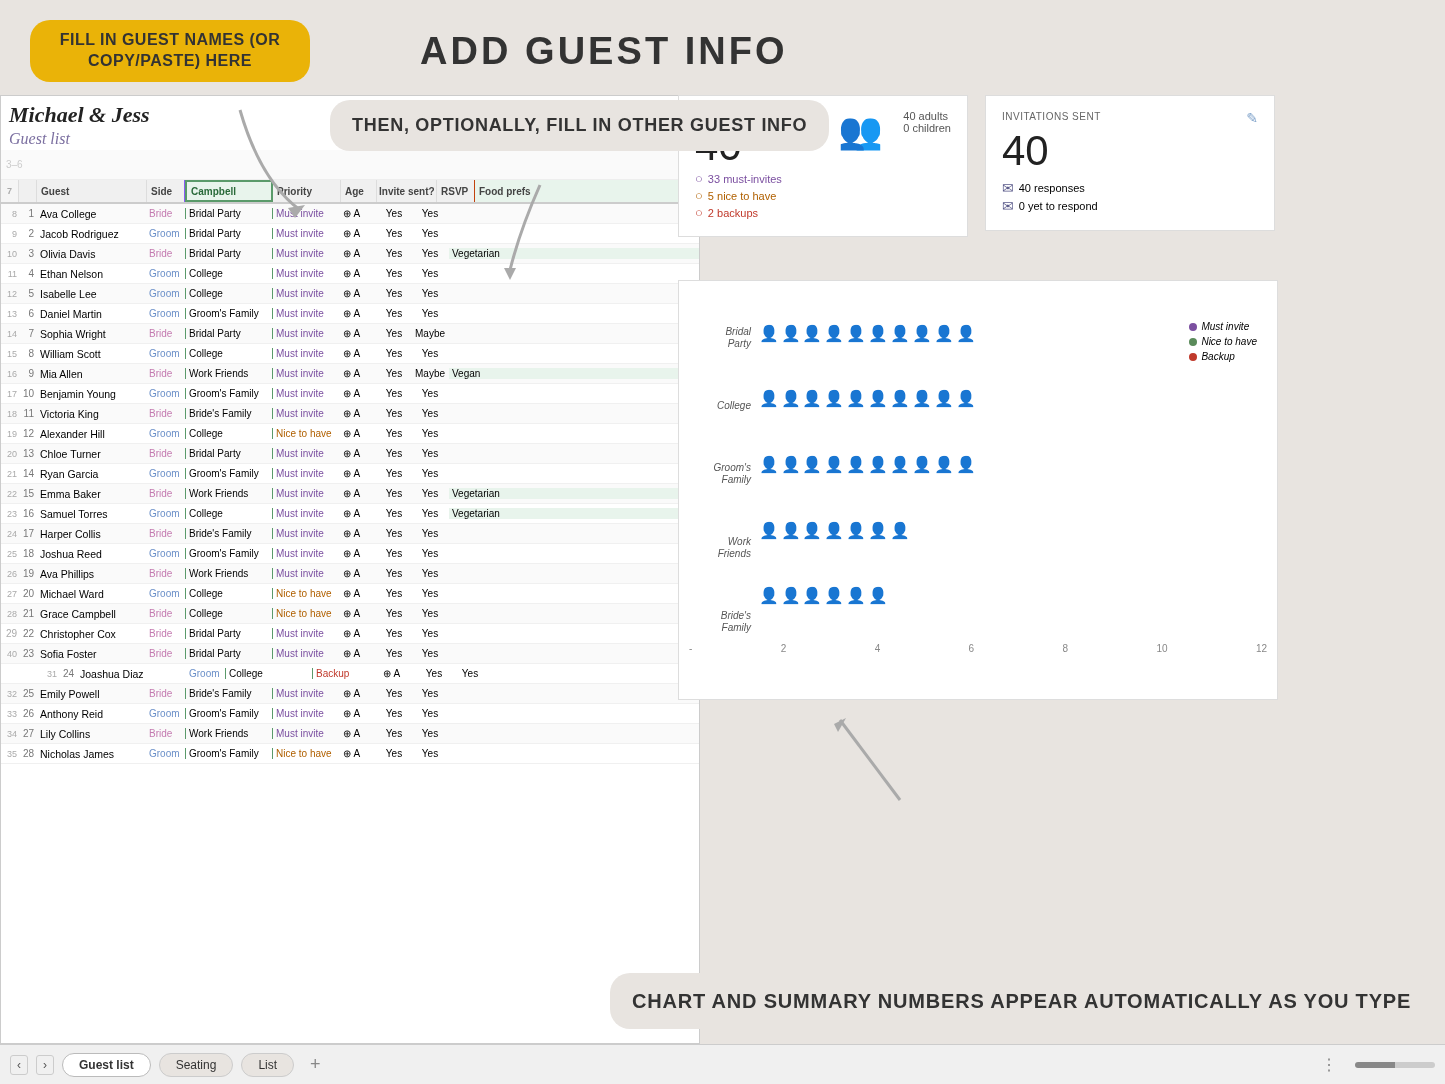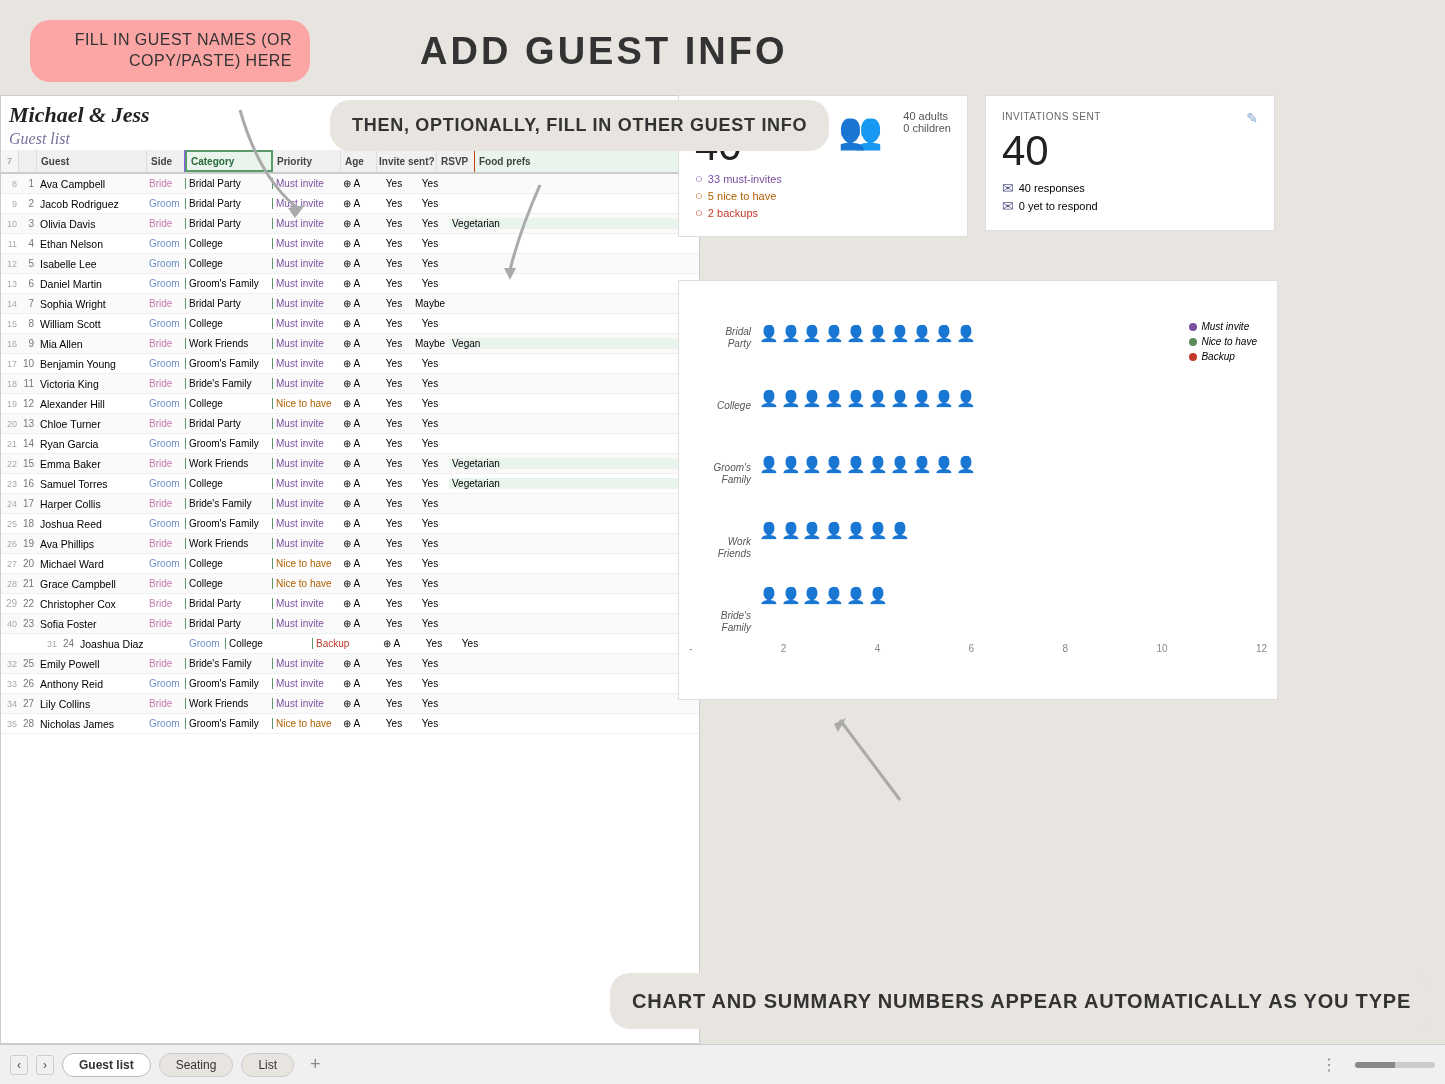--- a/index.html
+++ b/index.html
@@ -8,28 +8,28 @@
       font-family: Arial, sans-serif;
       width: 1445px;
       min-height: 1084px;
       position: relative;
       overflow: hidden;
     }
 
     
     .callout-box {
       position: absolute;
-      background: #fca5a5;
+      background: #eab308;
       border-radius: 20px;
       padding: 10px 18px;
-      font-weight: 400;
+      font-weight: 700;
       font-size: 18px;
       letter-spacing: 0.03em;
       color: #333;
-      text-align: right;
+      text-align: center;
       line-height: 1.3;
       z-index: 10;
     }
     .page-title {
       position: absolute;
       top: 30px;
       left: 420px;
       font-size: 38px;
       font-weight: 900;
       letter-spacing: 0.08em;
@@ -300,39 +300,42 @@
   <polygon points="14,88 26,88 20,100" fill="#aaa"></polygon>
 </svg>
 
 <div class="spreadsheet-container">
 
   <div class="sheet-title-area">
     <div class="sheet-title">Michael &amp; Jess</div>
     <div class="sheet-subtitle">Guest list</div>
   </div>
 
+  <div style="height:30px; border-bottom:1px solid #eee; background:#fafafa; display:flex; align-items:center; padding-left:5px;">
+    <span style="color:#ccc; font-size:10px;">3–6</span>
+  </div>
 
   <div style="display:flex; background:#f0f0f0; border-bottom:2px solid #ccc; height:24px; font-size:10px; font-weight:bold; color:#444; overflow:hidden;">
     <div style="width:18px; border-right:1px solid #ddd; display:flex; align-items:center; justify-content:center; color:#aaa; font-size:9px; background:#f5f5f5;">7</div>
     <div style="width:18px; border-right:1px solid #ddd; display:flex; align-items:center; justify-content:center;"></div>
     <div style="width:110px; border-right:1px solid #ddd; display:flex; align-items:center; padding-left:4px;">Guest</div>
     <div style="width:38px; border-right:1px solid #8b5cf6; display:flex; align-items:center; padding-left:4px;">Side</div>
-    <div style="width:88px; border:2px solid #5a9a6a; background:#e8f4ec; display:flex; align-items:center; padding-left:4px; color:#2a6a3a;">Category</div>
+    <div style="width:88px; border:2px solid #5a9a6a; background:#e8f4ec; display:flex; align-items:center; padding-left:4px; color:#2a6a3a;">Campbell</div>
     <div style="width:68px; border-right:1px solid #ddd; display:flex; align-items:center; padding-left:4px;">Priority</div>
     <div style="width:36px; border-right:1px solid #ddd; display:flex; align-items:center; padding-left:4px;">Age</div>
     <div style="width:60px; border-right:1px solid #ddd; display:flex; align-items:center; padding-left:2px;">Invite sent?</div>
     <div style="width:38px; border-right:1px solid #c2410c; display:flex; align-items:center; padding-left:4px;">RSVP</div>
     <div style="flex:1; display:flex; align-items:center; padding-left:4px; background:#e8f4ec;">Food prefs</div>
   </div>
 
   <div id="table-body" style="overflow:hidden; max-height:580px;">
   <div style="display: flex; height: 20px; align-items: center; background: rgb(250, 250, 250); border-bottom: 1px solid rgb(240, 240, 240); font-size: 10.5px; overflow: hidden;">
       <div style="width:18px; color:#aaa; text-align:right; padding-right:2px; font-size:9px; flex-shrink:0;">8</div>
       <div style="width:18px; color:#777; text-align:right; padding-right:3px; font-size:10px; flex-shrink:0;">1</div>
-      <div style="width:110px; overflow:hidden; text-overflow:ellipsis; white-space:nowrap; padding:0 3px; flex-shrink:0;">Ava Campbell</div>
+      <div style="width:110px; overflow:hidden; text-overflow:ellipsis; white-space:nowrap; padding:0 3px; flex-shrink:0;">Ava College</div>
       <div style="width:38px; color:#c47ab0; overflow:hidden; padding:0 2px; font-size:10px; flex-shrink:0;">Bride</div>
       <div style="width:88px; overflow:hidden; text-overflow:ellipsis; padding:0 3px; border-left:1px solid #5a9a6a; border-right:1px solid #5a9a6a; font-size:10px; flex-shrink:0;">Bridal Party</div>
       <div style="width:68px; color:#7b4fa0; overflow:hidden; padding:0 3px; font-size:10px; flex-shrink:0;">Must invite</div>
       <div style="width:36px; overflow:hidden; padding:0 2px; font-size:10px; flex-shrink:0;">⊕ A</div>
       <div style="width:34px; text-align:center; font-size:10px; flex-shrink:0;">Yes</div>
       <div style="width:38px; text-align:center; font-size:10px; flex-shrink:0;">Yes</div>
       <div style="flex:1; background:transparent; padding:0 3px; font-size:10px; overflow:hidden;"></div>
     </div>
       <div style="display: flex; height: 20px; align-items: center; background: white; border-bottom: 1px solid rgb(240, 240, 240); font-size: 10.5px; overflow: hidden;">
       <div style="width:18px; color:#aaa; text-align:right; padding-right:2px; font-size:9px; flex-shrink:0;">9</div>

